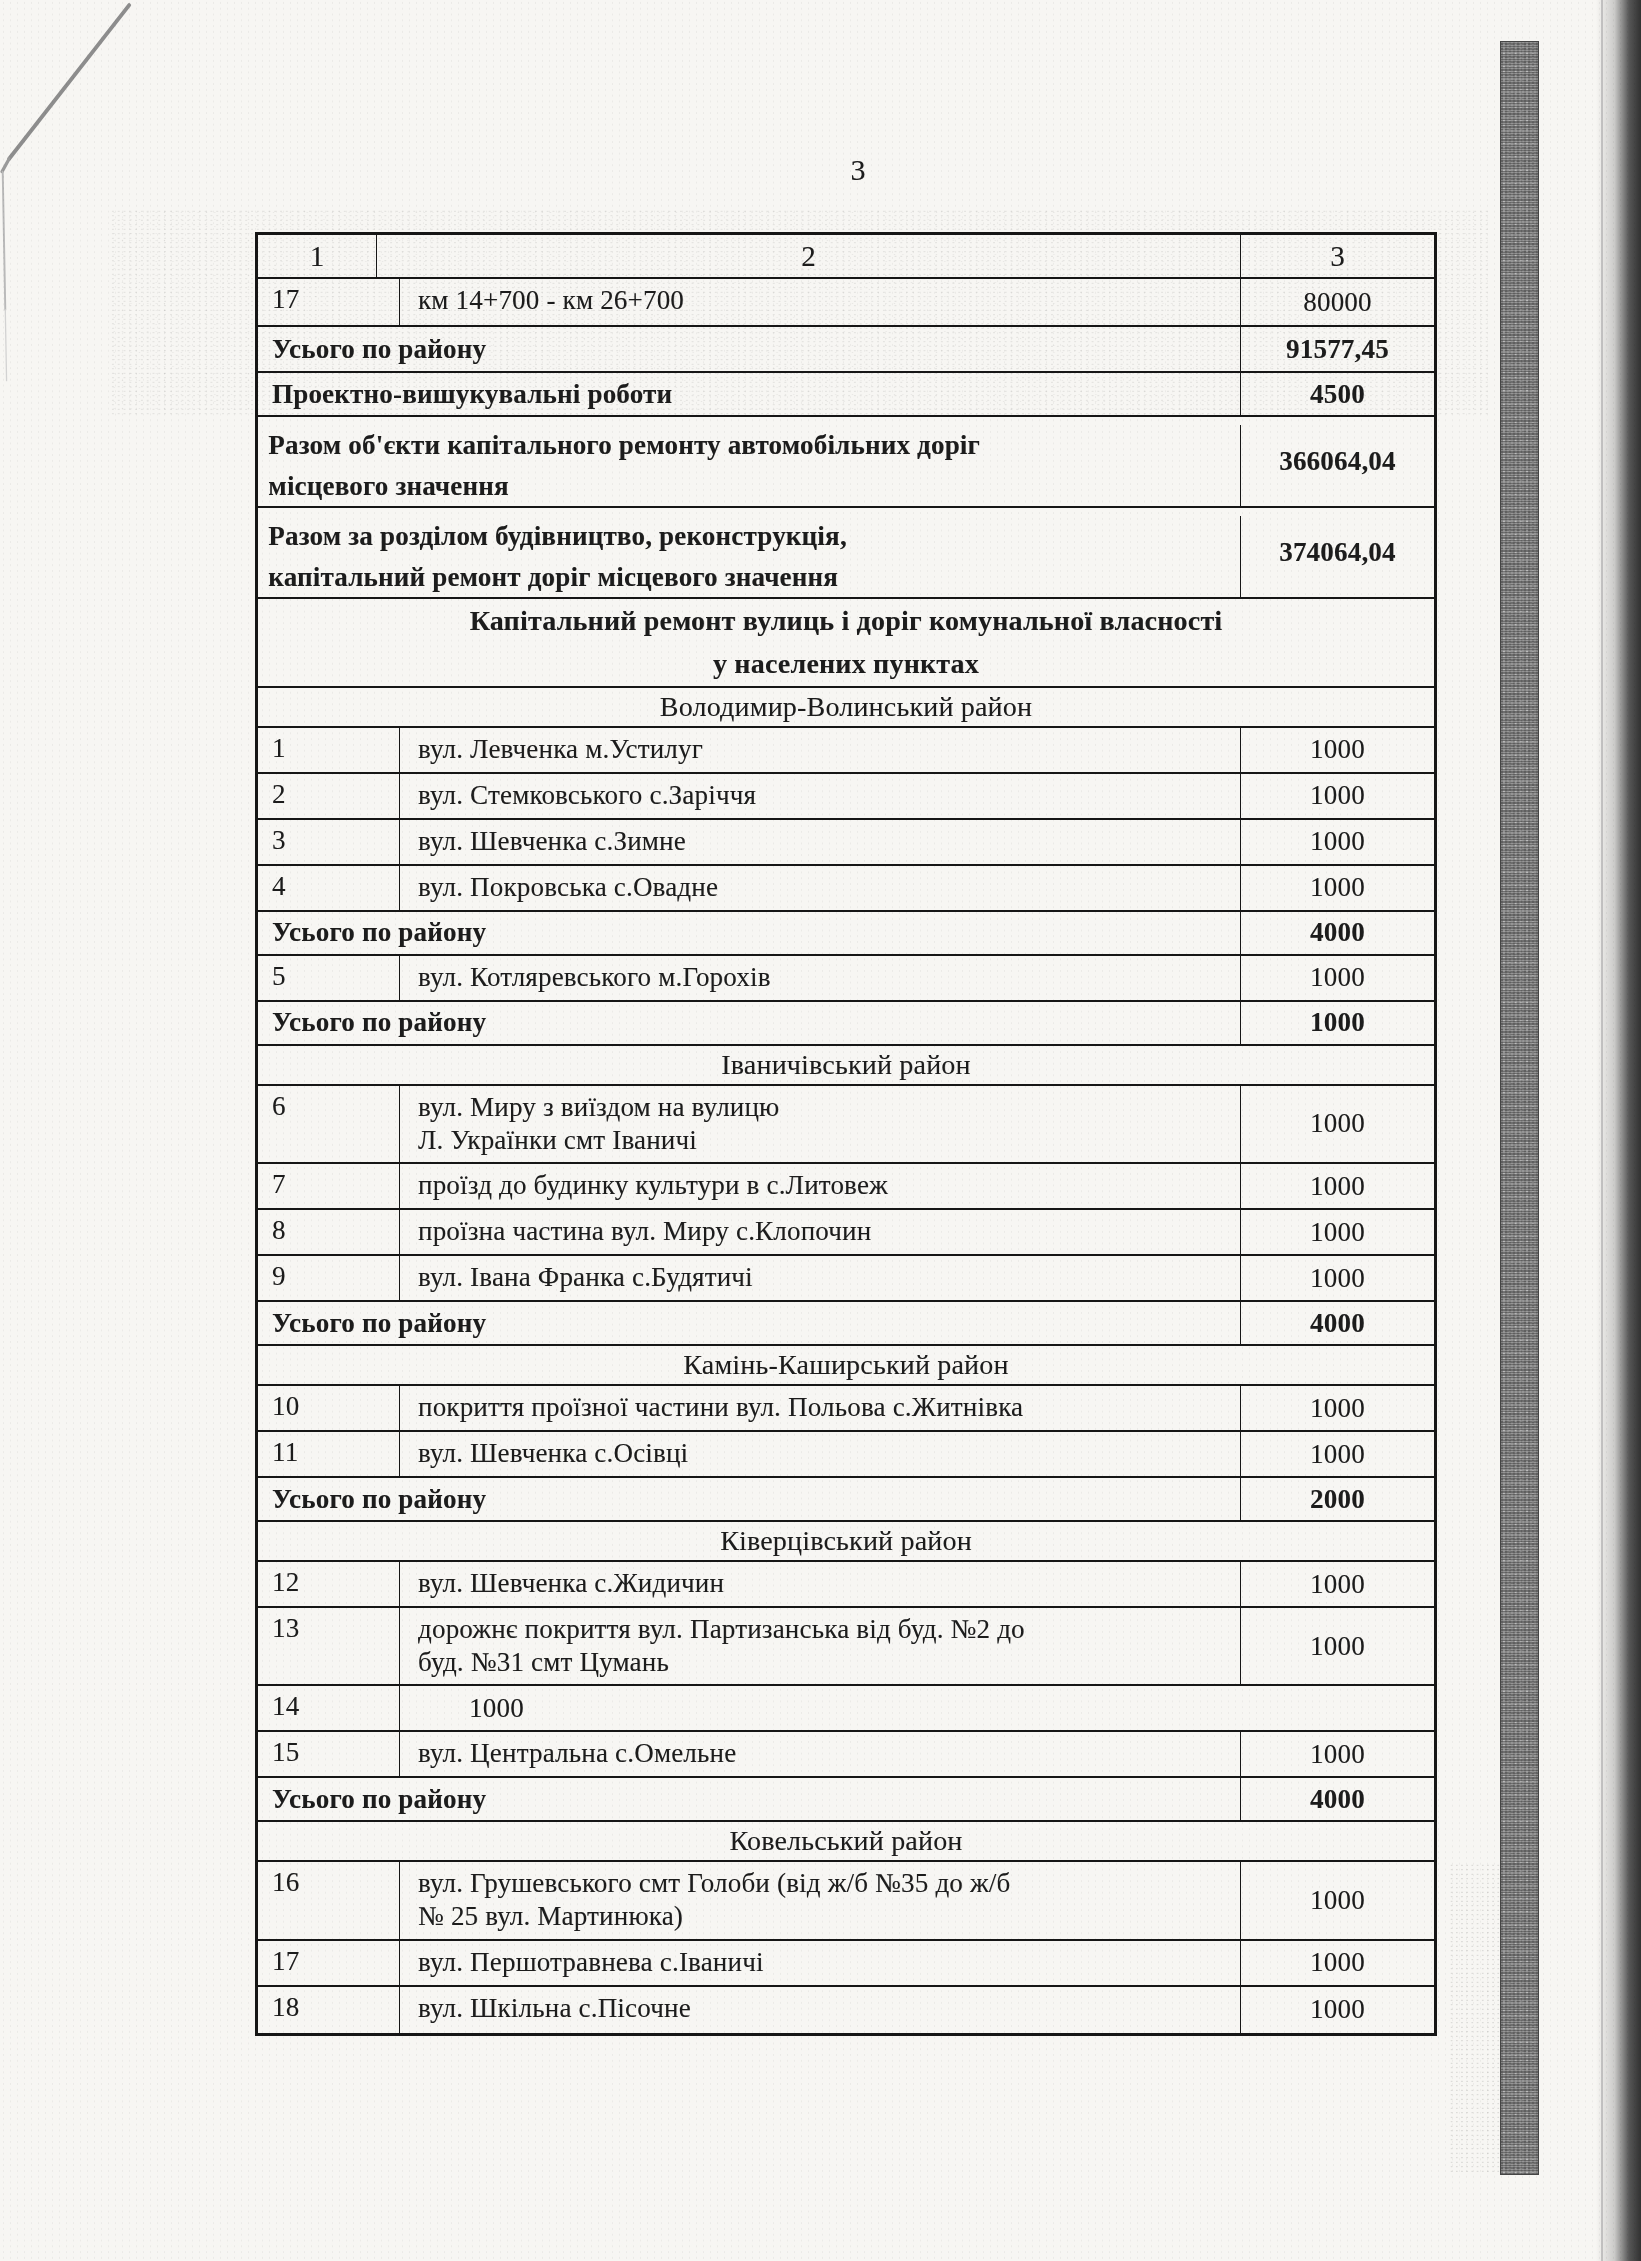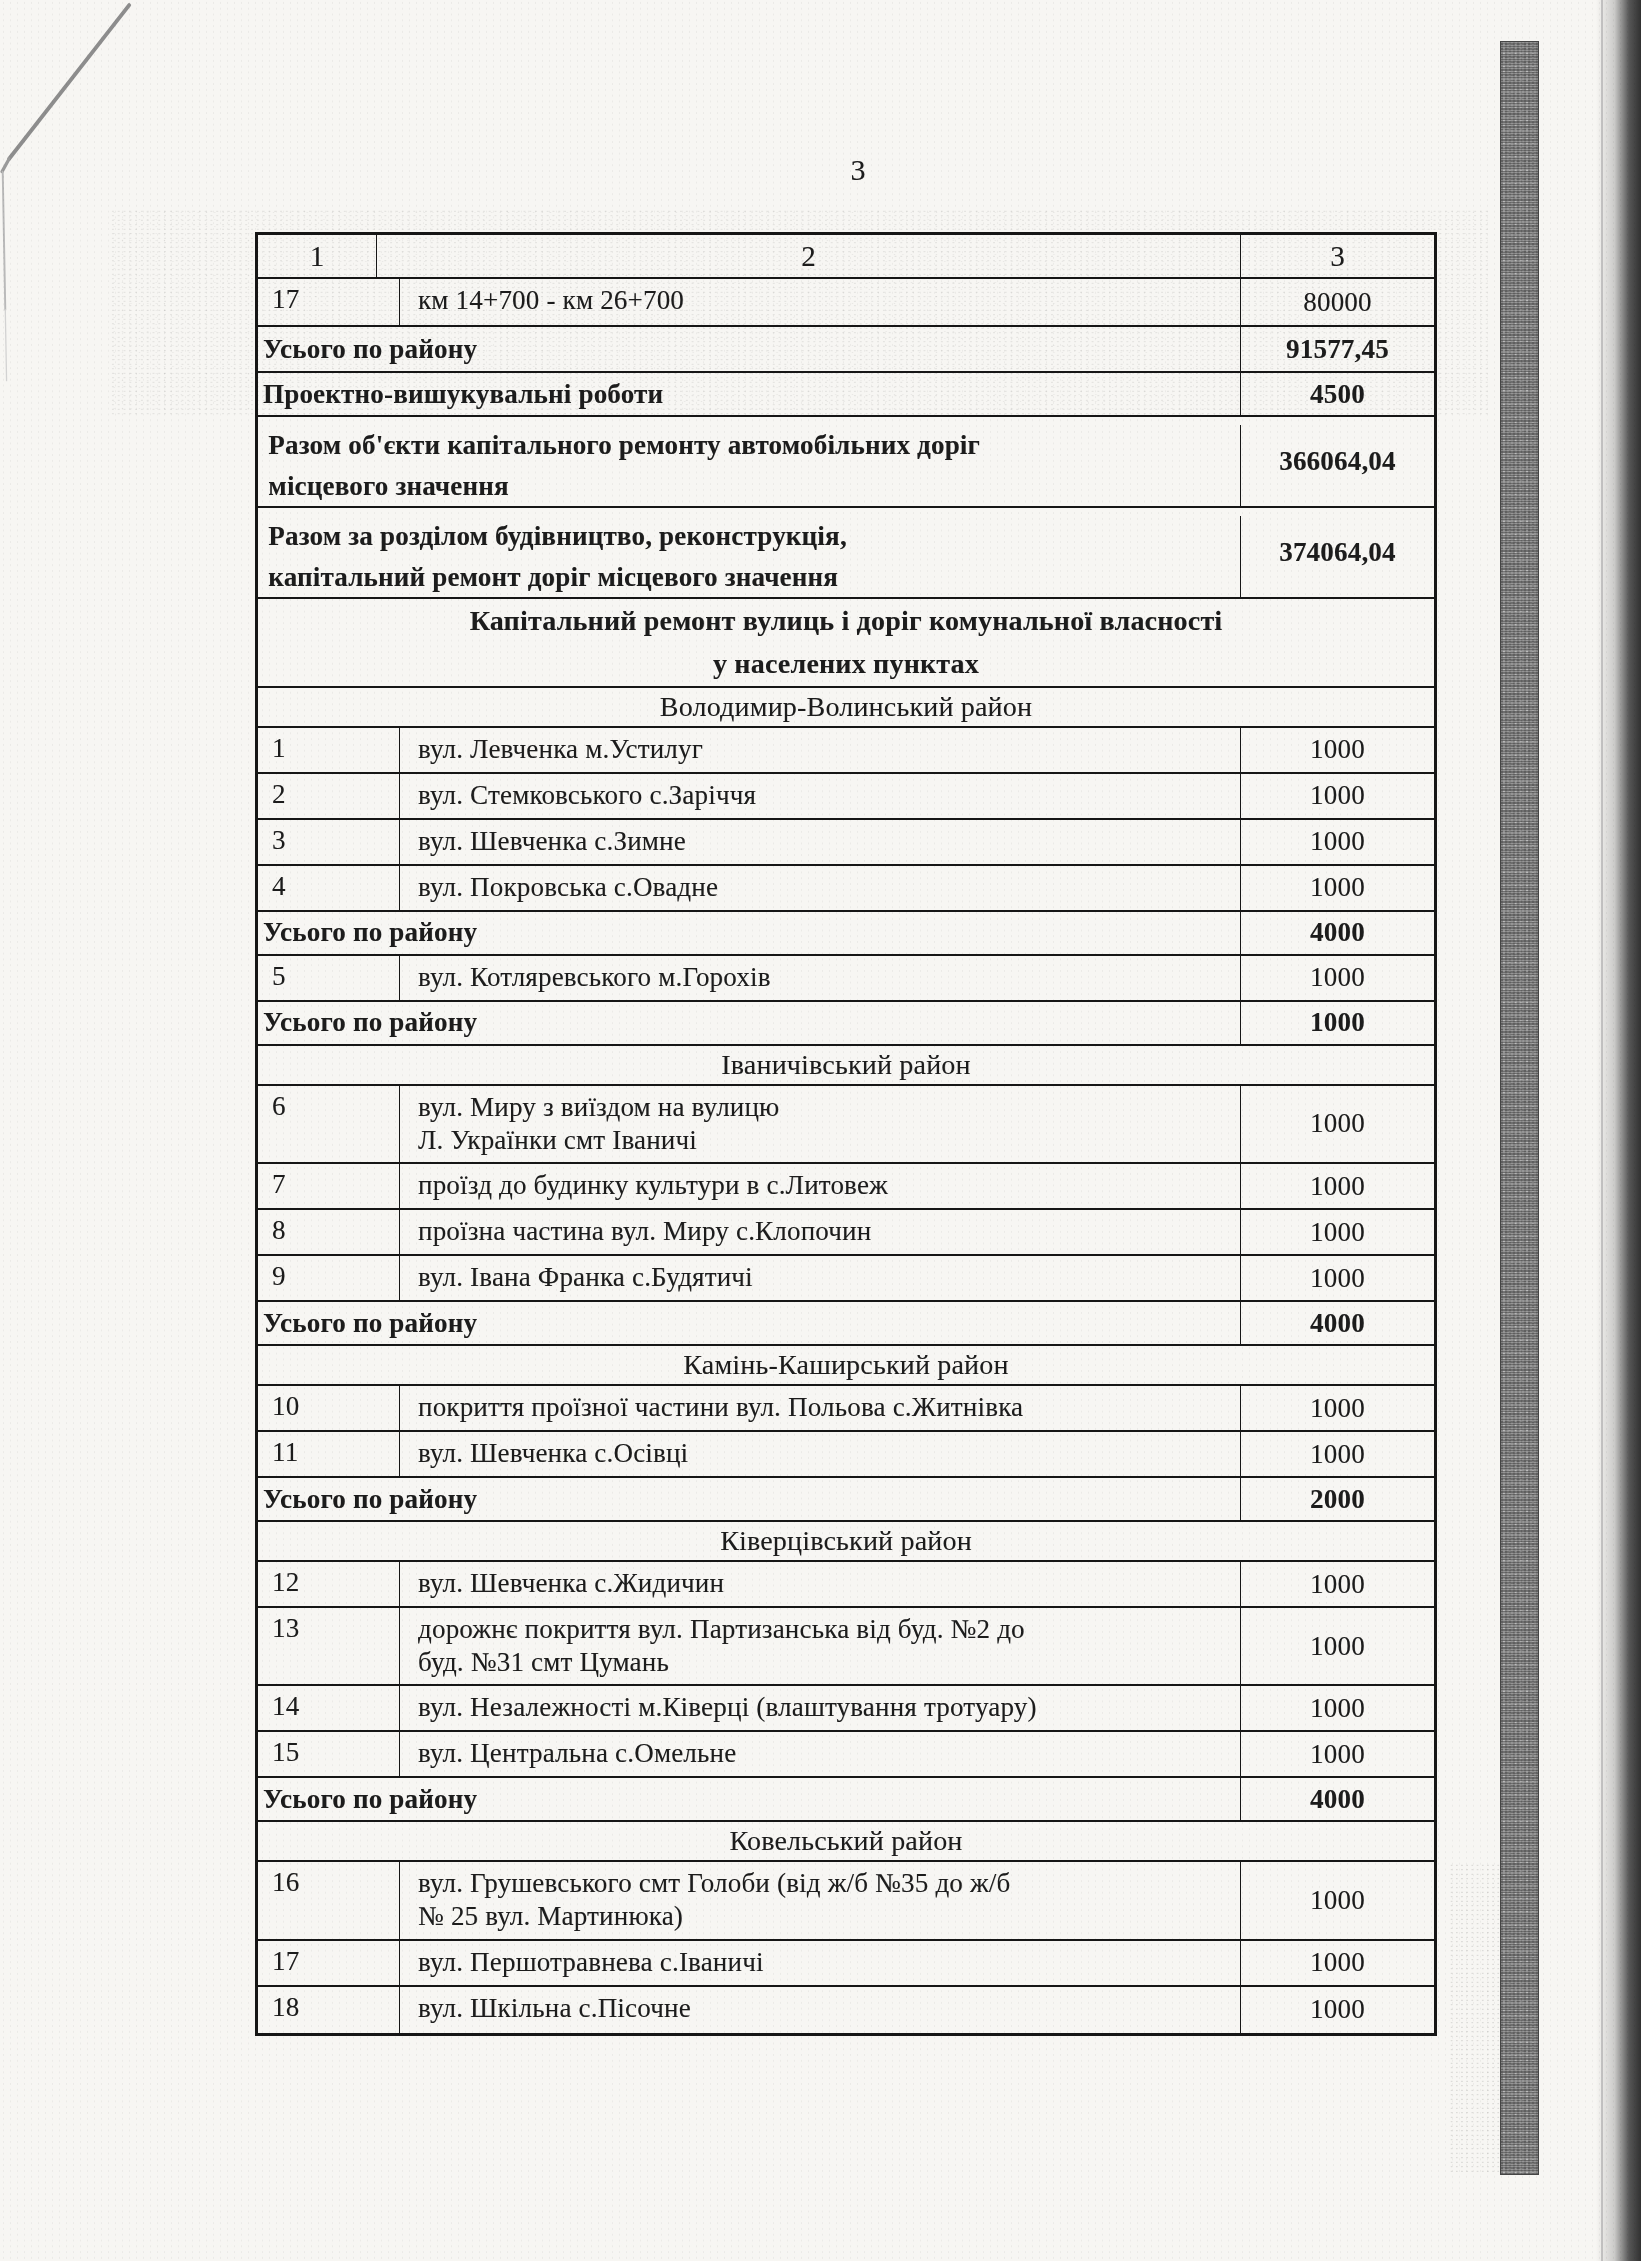--- a/index.html
+++ b/index.html
@@ -68,21 +68,21 @@
   
   .item{min-height:46px;}
   .item.tall{min-height:71px;}
   .item.big{min-height:48px;}
   .no{width:142px;padding:5.2px 0 0 14px;align-items:flex-start;}
   .desc{flex:1;padding:5.2px 15.5px 5.2px 18px;align-items:flex-start;white-space:pre-line;line-height:1.22;}
   .amt{width:193px;align-items:center;justify-content:center;text-align:center;}
   
   .total{min-height:44px;font-weight:bold;}
   .total.first{min-height:46px;}
-  .total .lbl{flex:1;padding-left:5px;align-items:center;white-space:pre-line;}
+  .total .lbl{flex:1;padding-left:14px;align-items:center;white-space:pre-line;}
   .total2{min-height:81px;font-weight:bold;}
   .total2 .lbl{flex:1;padding-left:10.3px;align-items:center;white-space:pre-line;line-height:1.5;margin-top:8px;}
   .total .amt,.total2 .amt{font-weight:bold;}
   
   .section{min-height:67px;font-weight:bold;}
   .section .full{flex:1;align-items:center;justify-content:center;text-align:center;white-space:pre-line;line-height:1.55;font-size:28px;}
   .district{min-height:40px;}
   .district .full{flex:1;align-items:center;justify-content:center;text-align:right;font-size:28px;}
   
   .scan-bar{
@@ -246,21 +246,20 @@
           <div class="c amt">1000</div>
         </div>
         <div class="trow item tall">
           <div class="c no cell-r">13</div>
           <div class="c desc cell-r">дорожнє покриття вул. Партизанська від буд. №2 до
 буд. №31 смт Цумань</div>
           <div class="c amt">1000</div>
         </div>
         <div class="trow item">
           <div class="c no cell-r">14</div>
-          <div class="c desc cell-r">вул. Незалежності м.Ківерці (влаштування тротуару)</div>
           <div class="c amt">1000</div>
         </div>
         <div class="trow item">
           <div class="c no cell-r">15</div>
           <div class="c desc cell-r">вул. Центральна с.Омельне</div>
           <div class="c amt">1000</div>
         </div>
         <div class="trow total">
           <div class="c lbl cell-r">Усього по району</div>
           <div class="c amt">4000</div>

